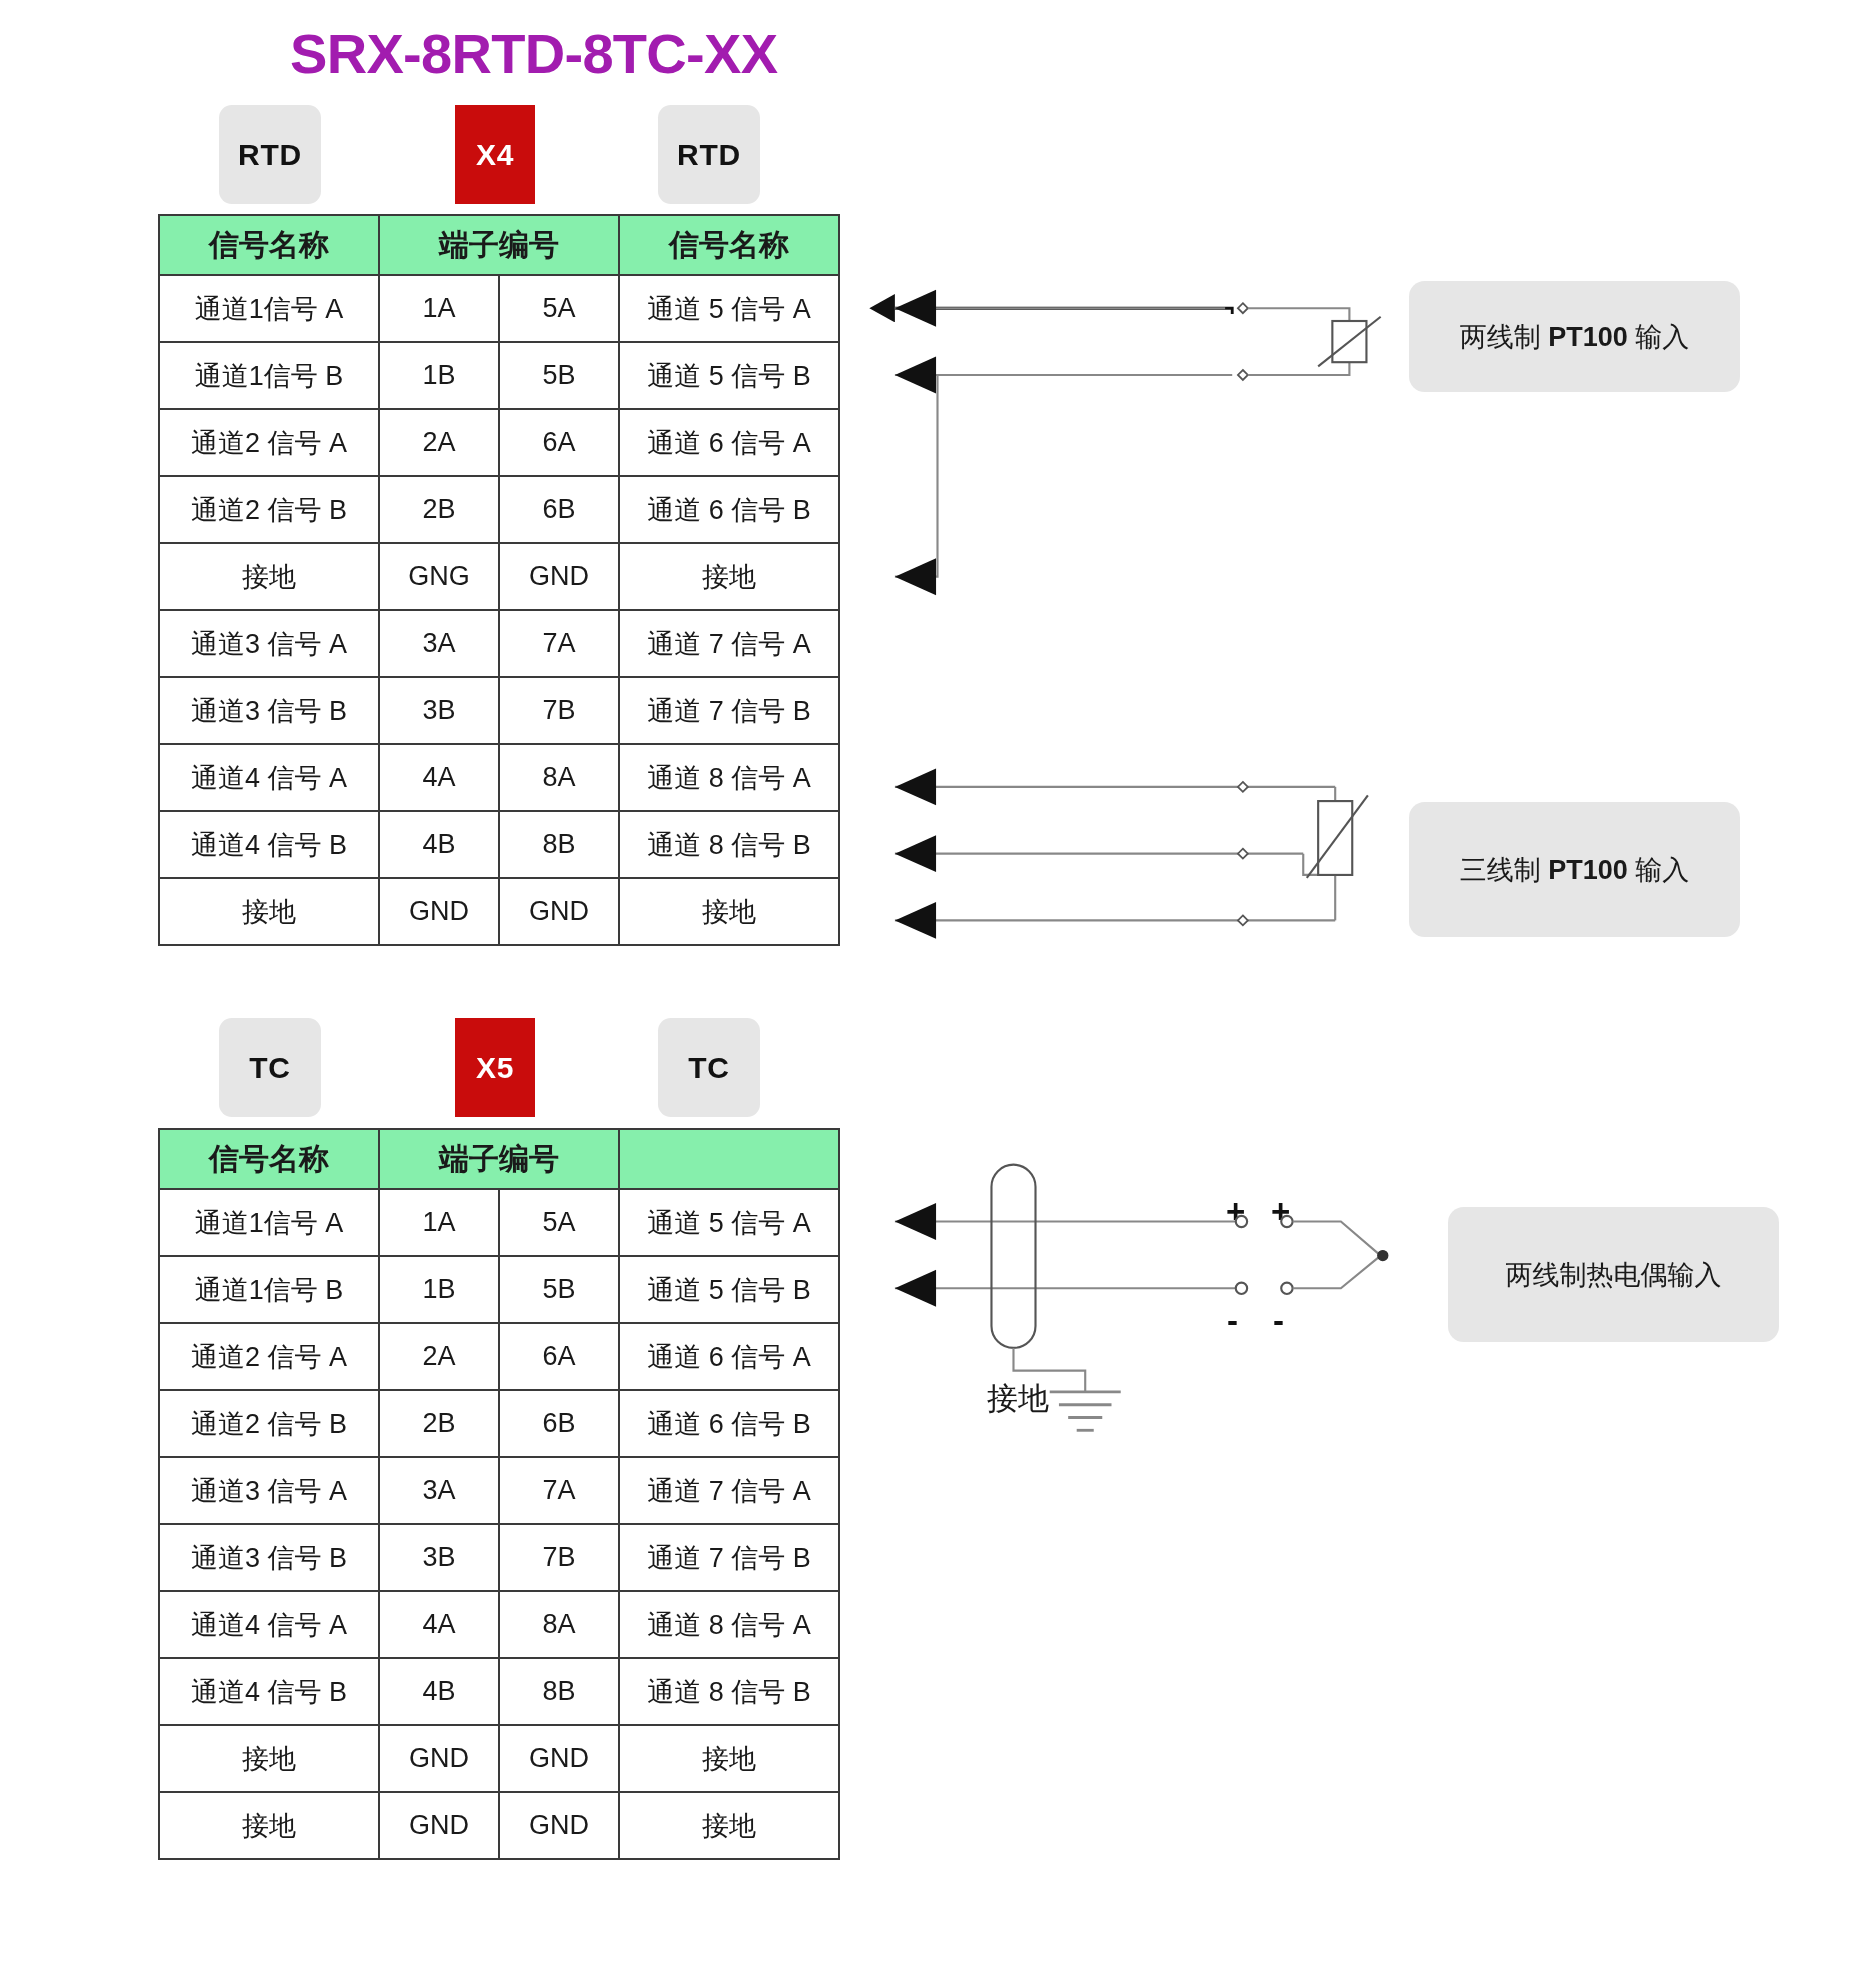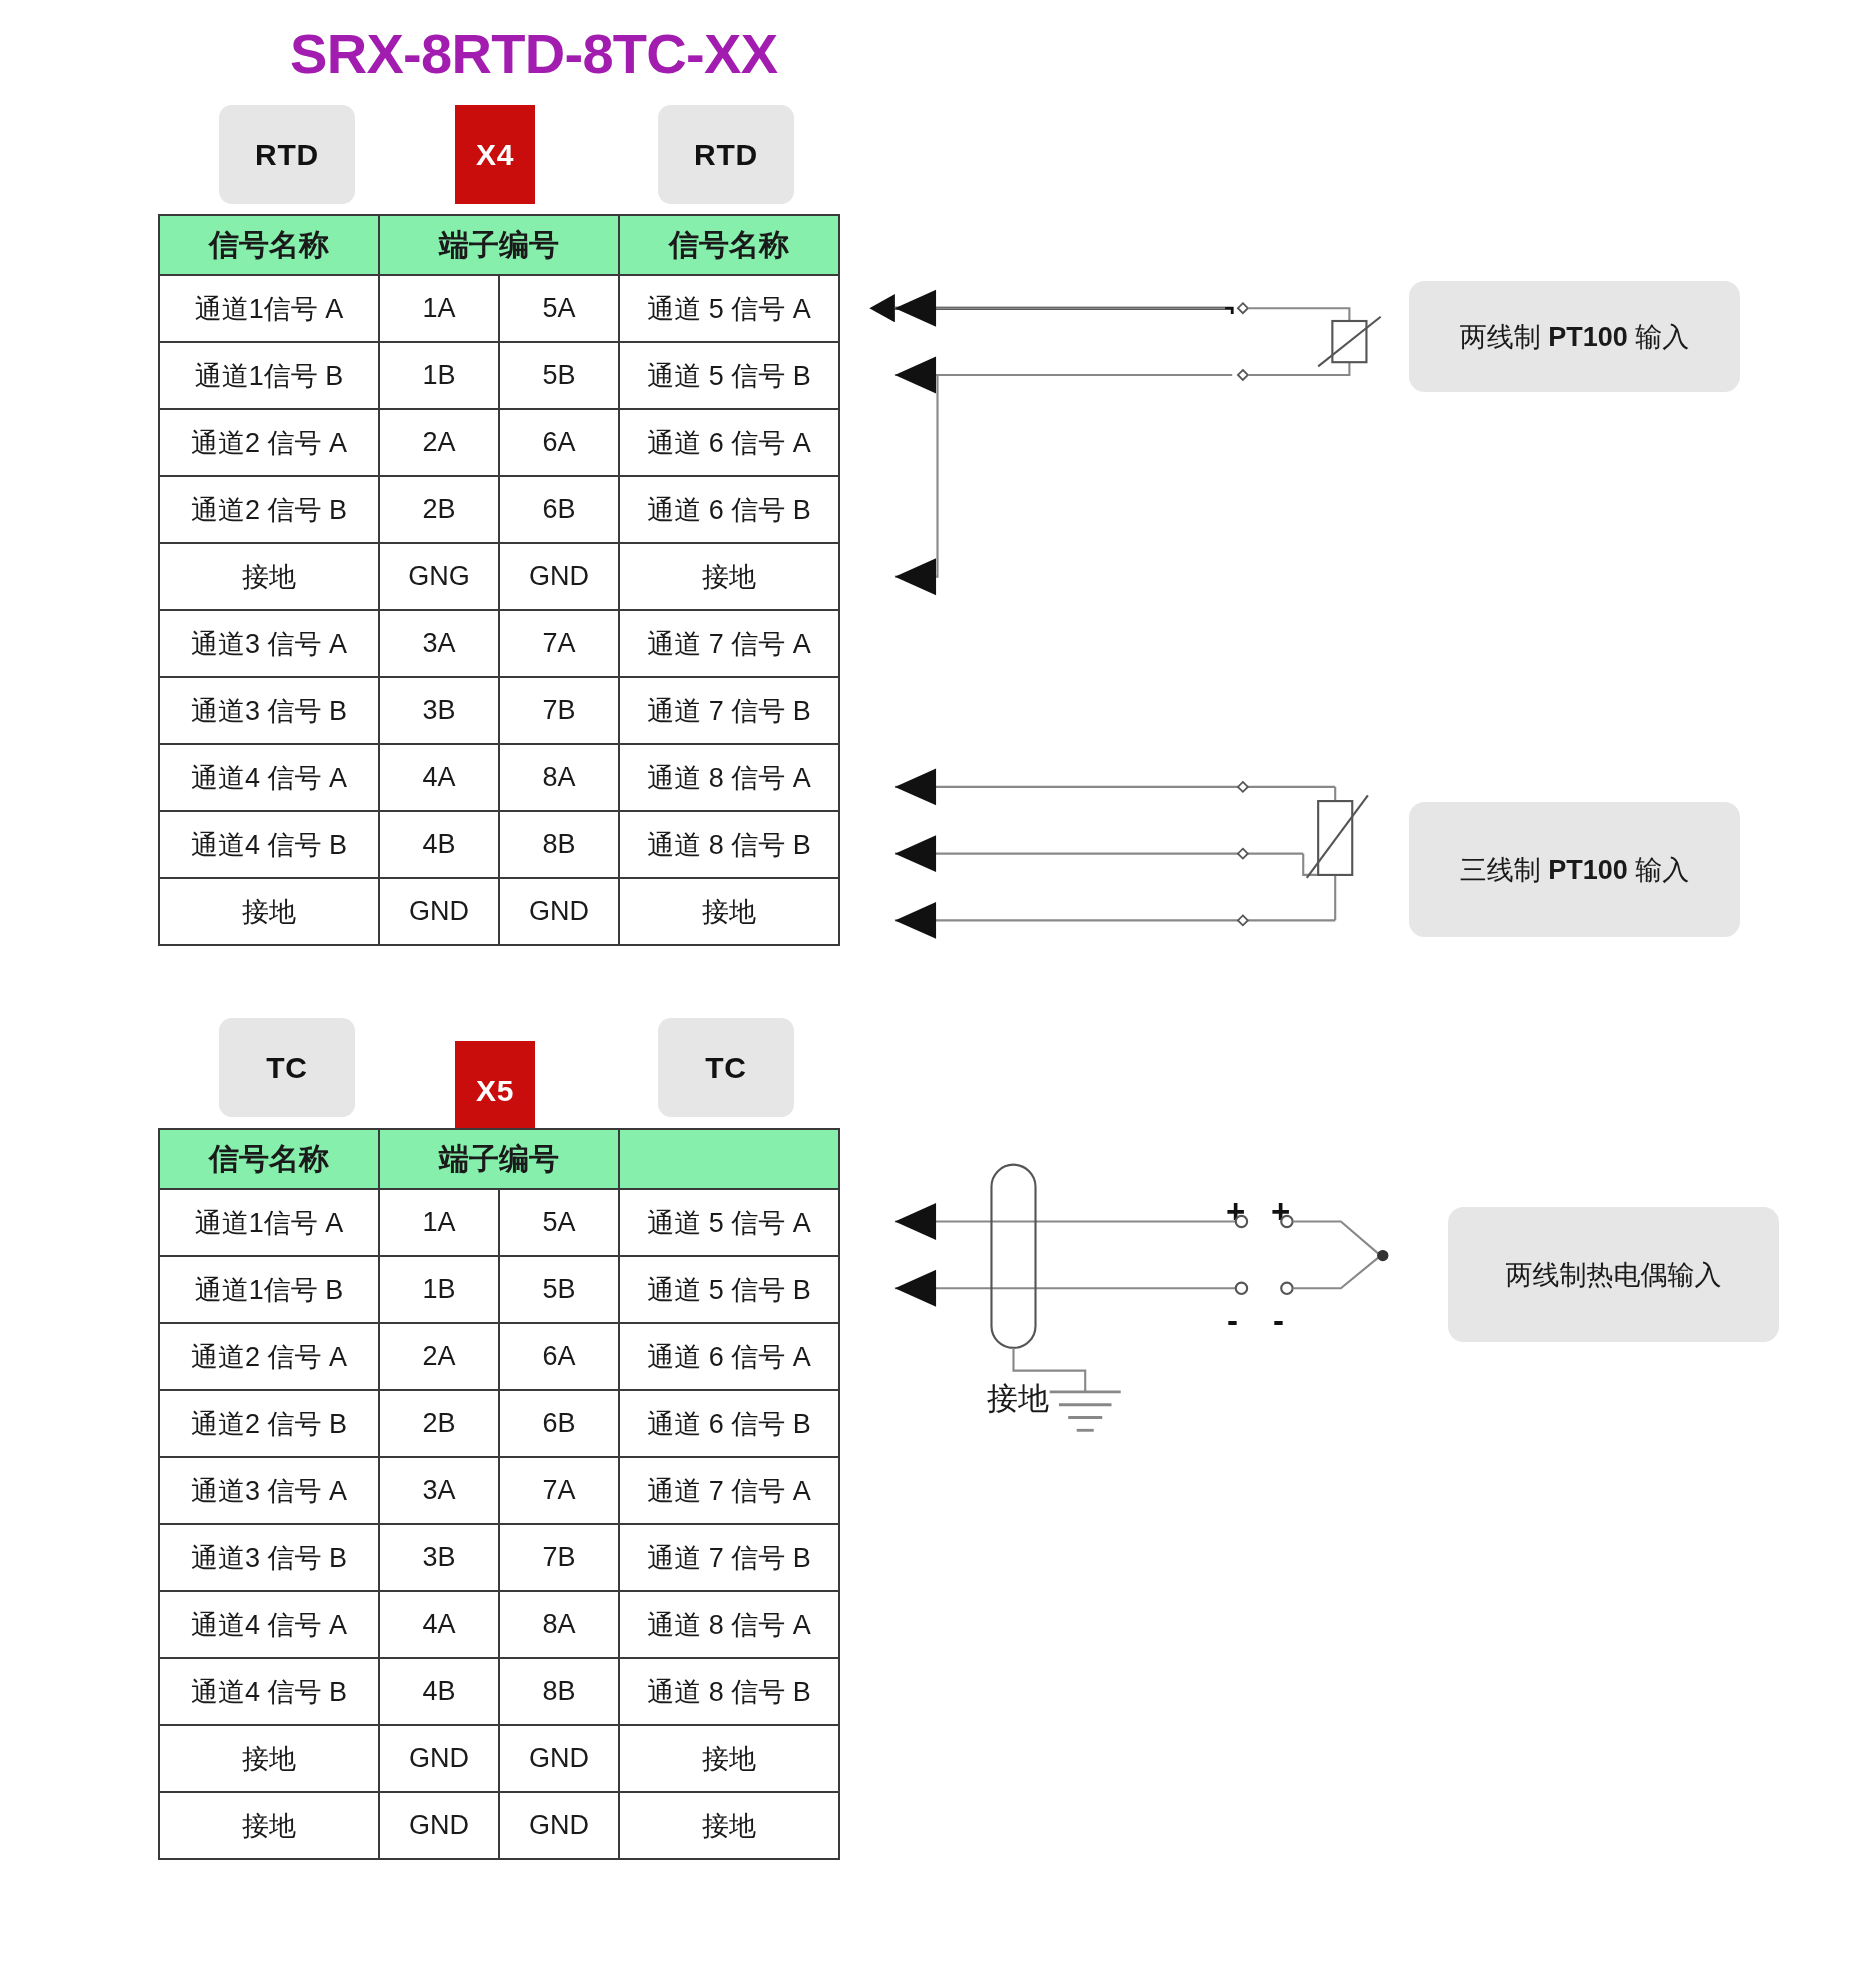--- a/index.html
+++ b/index.html
@@ -13,21 +13,21 @@
   }
 
   
   .page-title{
     position:absolute; left:290px; top:21px;
     font-size:56px; font-weight:bold; letter-spacing:-0.7px;
     color:#a21caf; white-space:nowrap;
   }
   .badge{
     position:absolute;
-    width:136px; height:99px;
+    width:102px; height:99px;
     border-radius:12.8px;
     display:flex; align-items:center; justify-content:center;
     font-size:30px; font-weight:bold; letter-spacing:0.7px;
   }
   .badge.grey{ background:#e6e6e6; color:#121212; }
   .badge.red { background:#c90c0c; color:#ffffff; width:80px; border-radius:0;}
 
   
   .wire-table{
     position:absolute;
@@ -176,21 +176,21 @@
   <span><span>两线制 </span><b>PT100</b><span> 输入</span></span>
 </div>
 
 <div class="note" style="left:1409px; top:778px; width:331px; height:135px;margin-top:24px;">
   <span><span>三线制 </span><b>PT100</b><span> 输入</span></span>
 </div>
 
 <div class="badge grey" style="left:219px; top:1018px;">
   <span>TC</span>
 </div>
-<div class="badge red" style="left:455px; top:1018px;margin-top:23px;">
+<div class="badge red" style="left:455px; top:1018px;">
   <span>X5</span>
 </div>
 <div class="badge grey" style="left:658px; top:1018px;">
   <span>TC</span>
 </div>
 
 <table class="wire-table" id="table-tc" style="left:158px; top:1128px;">
   <thead>
     <tr>
       <th class="c-sig">信号名称</th>

